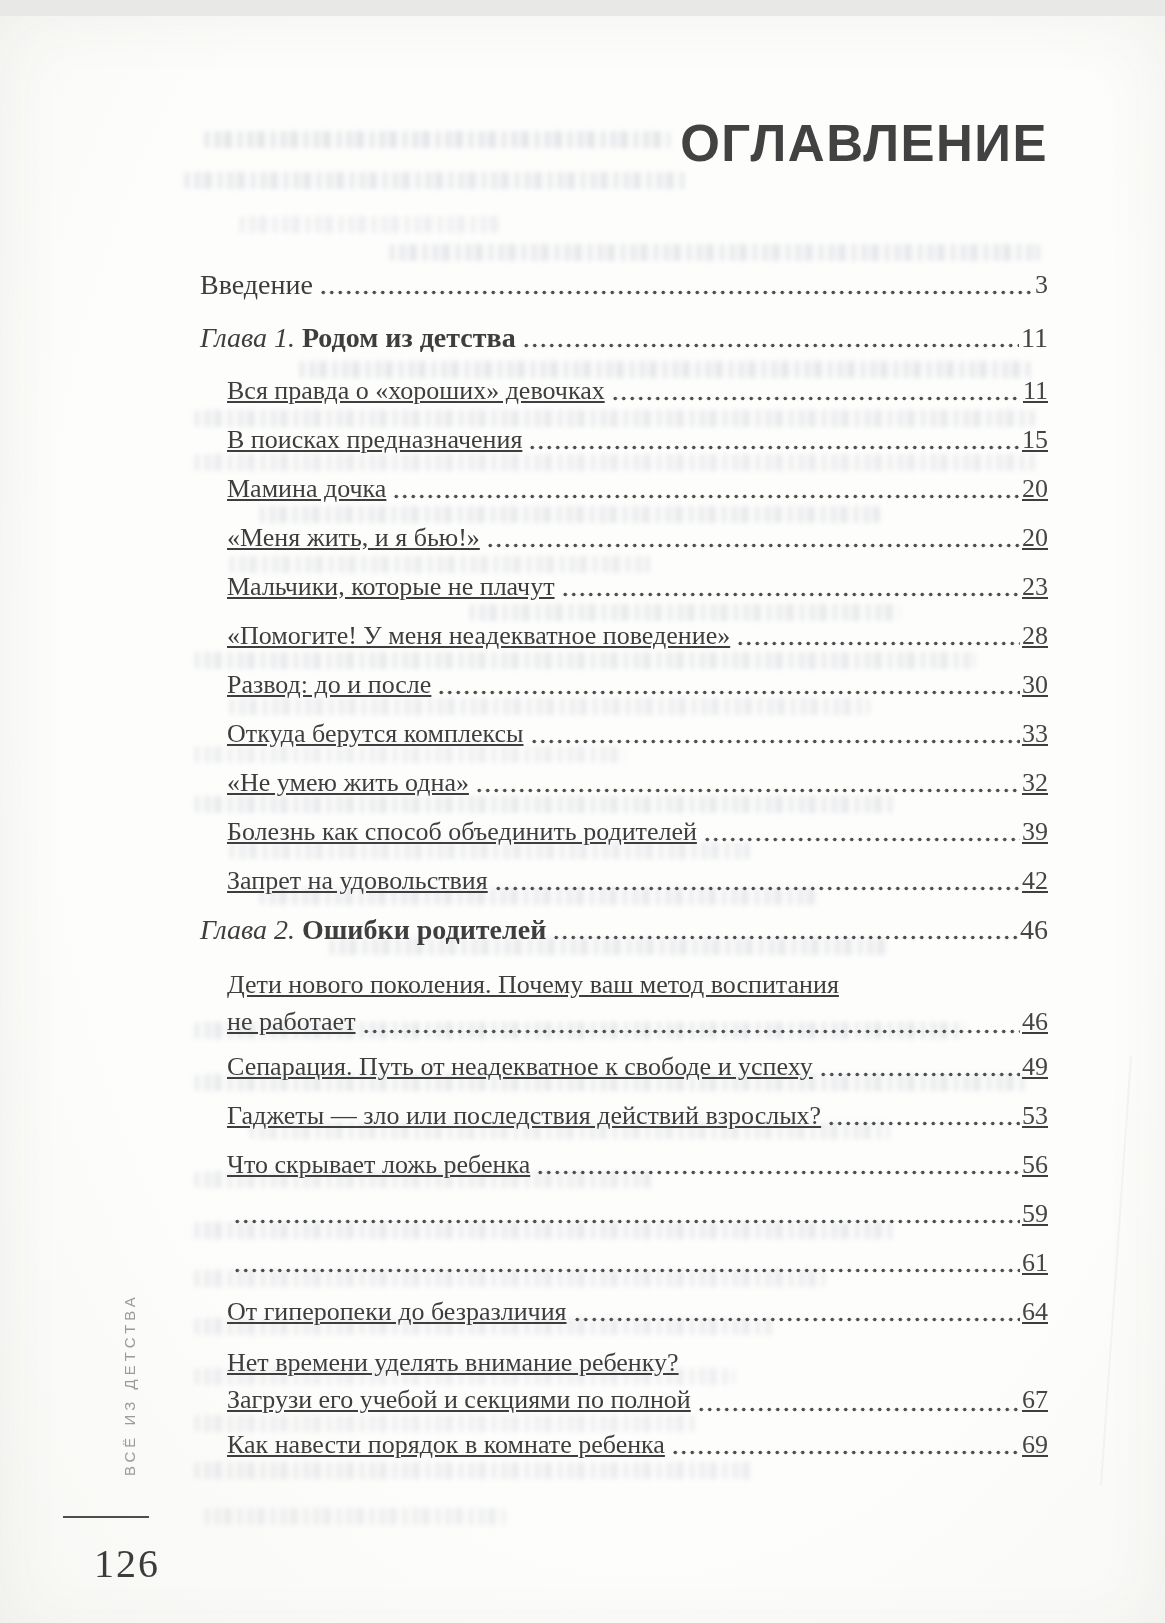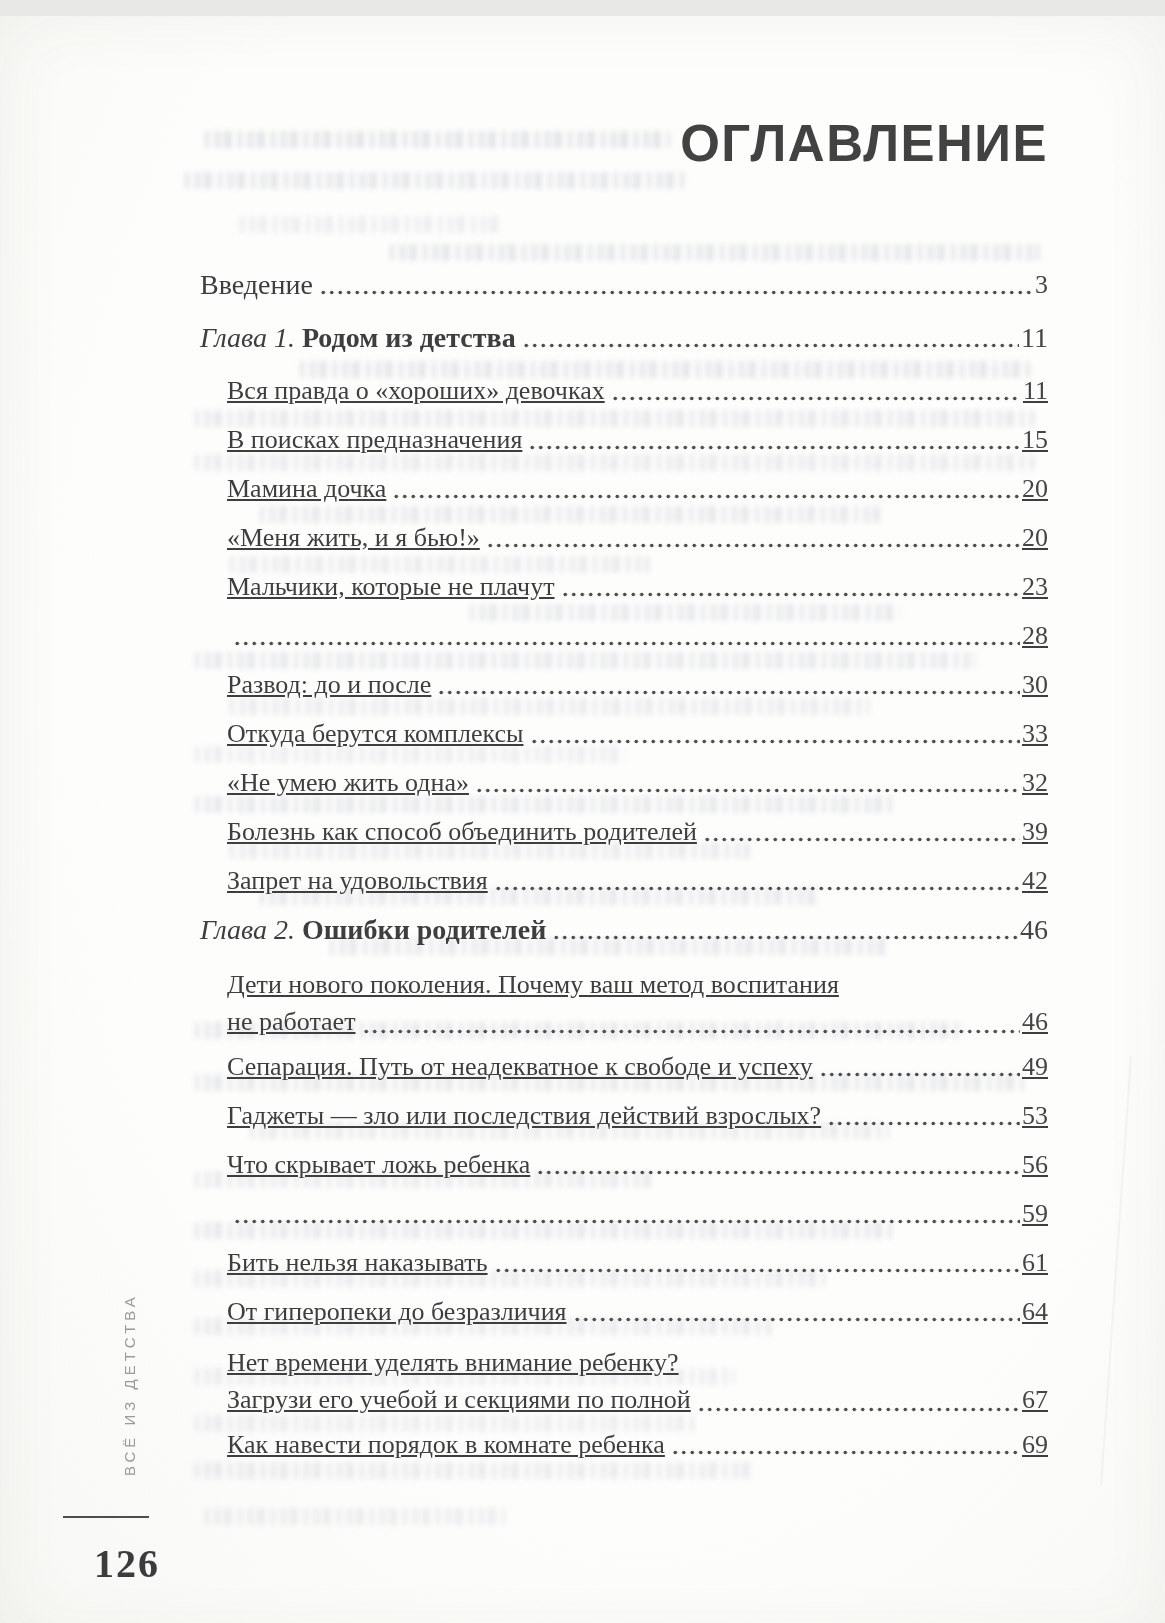--- a/index.html
+++ b/index.html
@@ -89,21 +89,21 @@
     top: 1500px;
     width: 86px;
     height: 2px;
     background: #4d4d4d;
   }
   .page-number {
     position: absolute;
     left: 94px;
     top: 1524px;
     font-size: 40px;
-    font-weight: bold;
+    font-weight: normal;
     letter-spacing: 2px;
     color: #3c3c3c;
   }
 
   
   .smudge {
     position: absolute;
     height: 17px;
     border-radius: 3px;
     background-image: repeating-linear-gradient(90deg,
@@ -207,20 +207,21 @@
       </div>
       <div class="toc-row row-sub">
         <div class="toc-line">
           <span class="lbl">Мальчики, которые не плачут</span>
           <span class="leader"></span>
           <span class="pg">23</span>
         </div>
       </div>
       <div class="toc-row row-sub">
         <div class="toc-line">
+          <span class="lbl">«Помогите! У меня неадекватное поведение»</span>
           <span class="leader"></span>
           <span class="pg">28</span>
         </div>
       </div>
       <div class="toc-row row-sub">
         <div class="toc-line">
           <span class="lbl">Развод: до и после</span>
           <span class="leader"></span>
           <span class="pg">30</span>
         </div>
@@ -290,21 +291,20 @@
         </div>
       </div>
       <div class="toc-row row-sub">
         <div class="toc-line">
           <span class="leader"></span>
           <span class="pg">59</span>
         </div>
       </div>
       <div class="toc-row row-sub">
         <div class="toc-line">
-          <span class="lbl">Бить нельзя наказывать</span>
           <span class="leader"></span>
           <span class="pg">61</span>
         </div>
       </div>
       <div class="toc-row row-sub">
         <div class="toc-line">
           <span class="lbl">От гиперопеки до безразличия</span>
           <span class="leader"></span>
           <span class="pg">64</span>
         </div>

